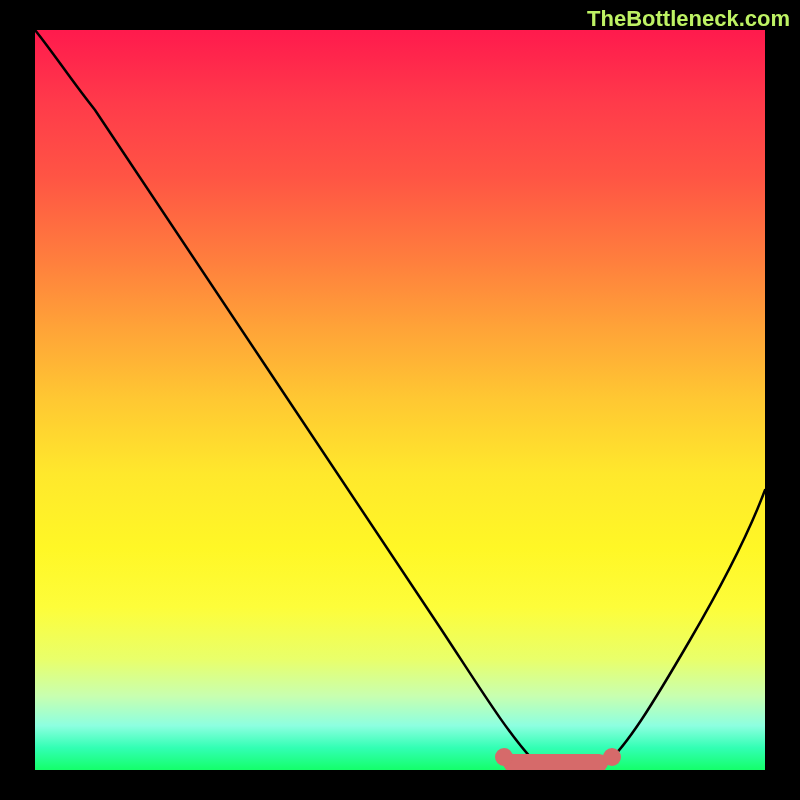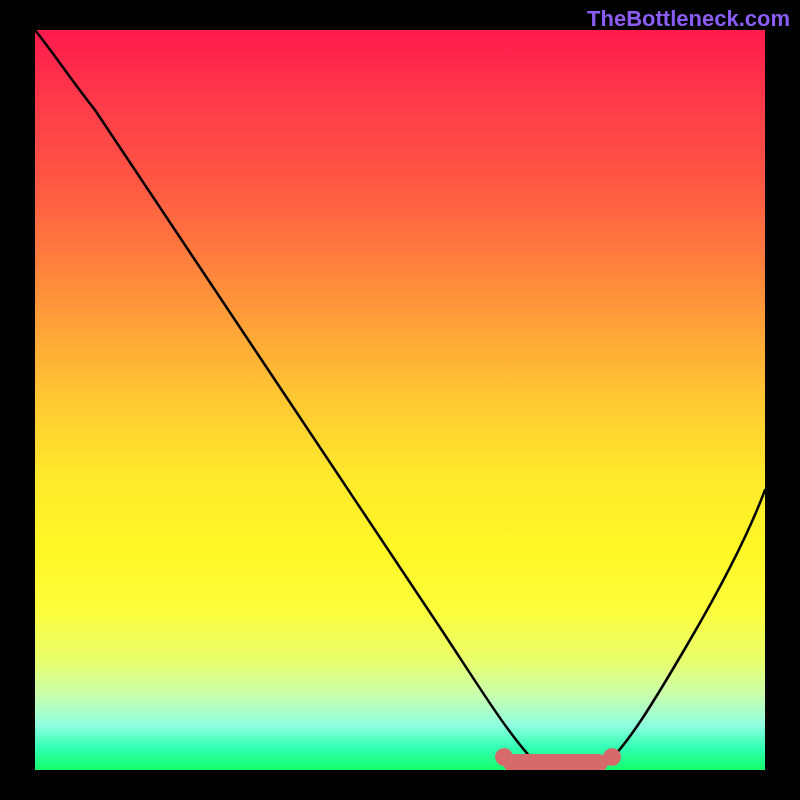--- a/index.html
+++ b/index.html
@@ -8,21 +8,21 @@
     height: 800px;
     background: #000;
     position: relative;
     font-family: Arial, sans-serif;
     overflow: hidden;
   }
   .watermark {
     position: absolute;
     top: 6px;
     right: 10px;
-    color: #8b5cf6;
+    color: #bef264;
     font-size: 22px;
     font-weight: bold;
     z-index: 10;
   }
   .plot-area {
     position: absolute;
     left: 35px;
     top: 30px;
     width: 730px;
     height: 740px;

